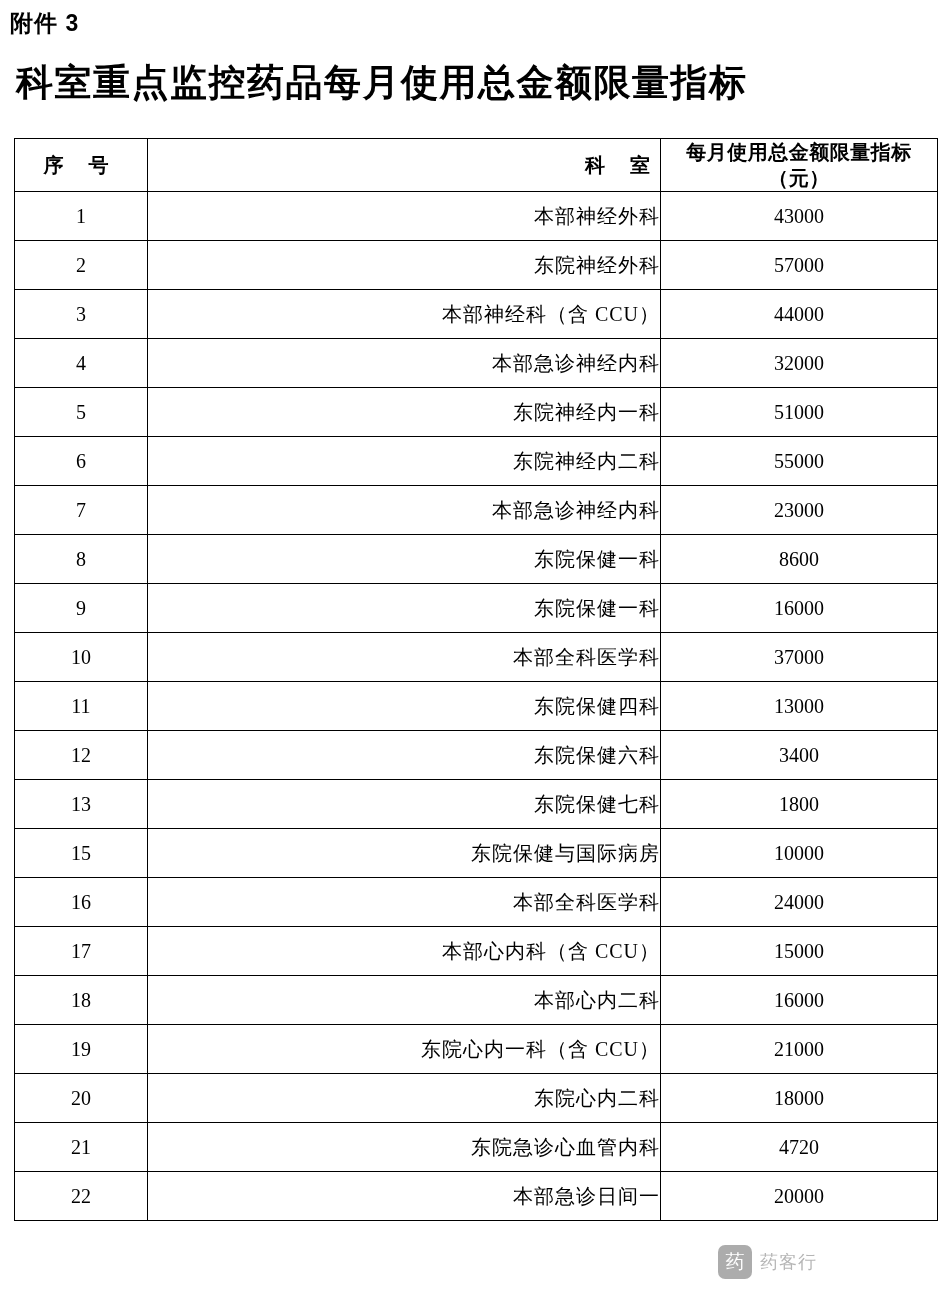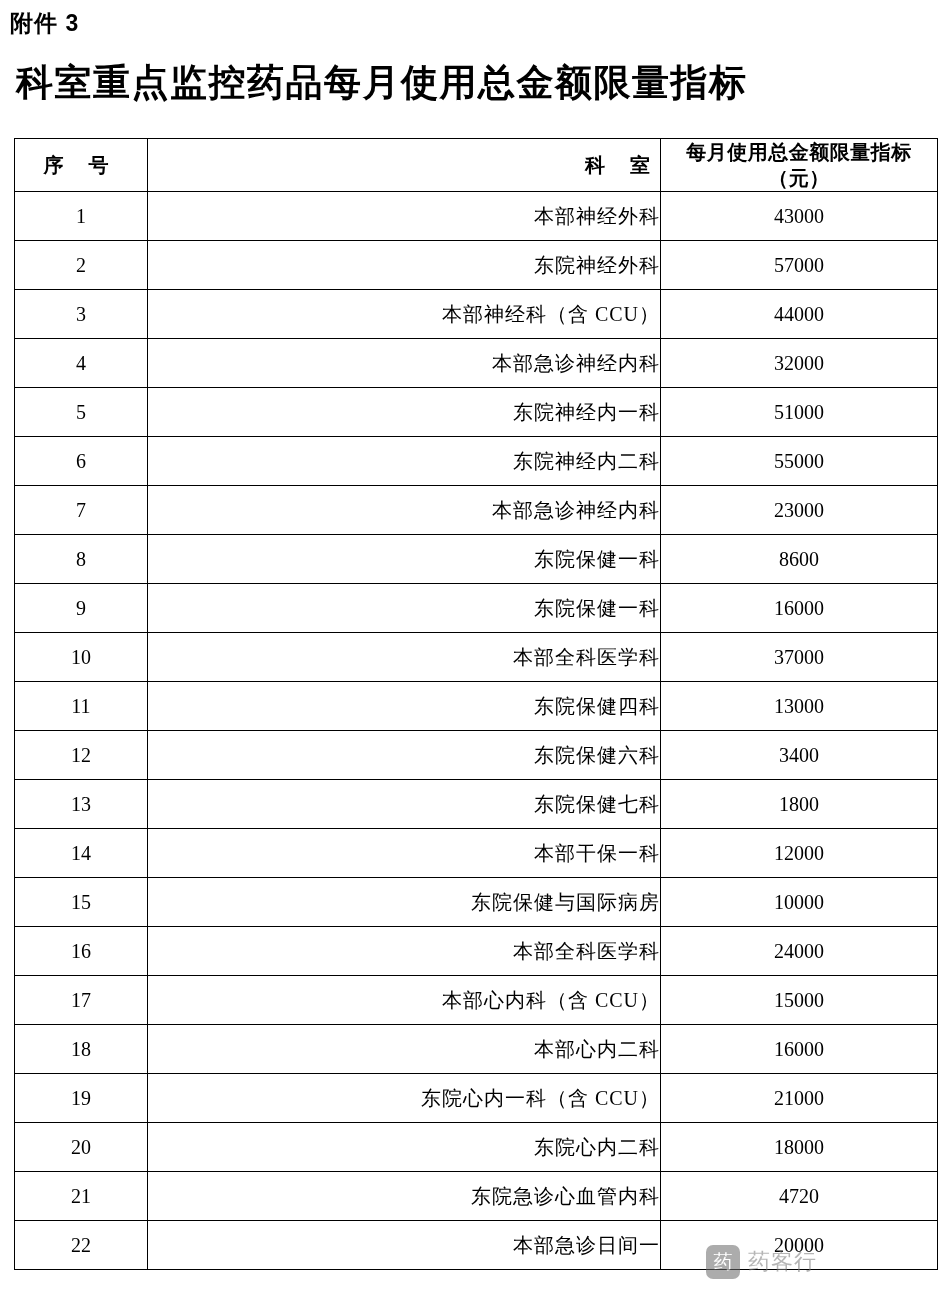--- a/index.html
+++ b/index.html
@@ -105,21 +105,21 @@
     border-radius: 7px;
     background: #6a6a6a;
     color: #ffffff;
     font-size: 19px;
     line-height: 34px;
     text-align: center;
     font-family: "Liberation Sans", "DejaVu Sans", sans-serif;
   }
   .wm-text {
     font-family: "Liberation Sans", "DejaVu Sans", sans-serif;
-    font-size: 22px;
+    font-size: 18px;
     color: #7a7a7a;
     letter-spacing: 1px;
   }
 </style>
 </head>
 <body>
 
 <div class="page">
 
   <div class="attachment-label">附件 3</div>
@@ -199,25 +199,20 @@
           <td class="c-no">12</td>
           <td class="c-dept">东院保健六科</td>
           <td class="c-amt">3400</td>
         </tr>
         <tr>
           <td class="c-no">13</td>
           <td class="c-dept">东院保健七科</td>
           <td class="c-amt">1800</td>
         </tr>
         <tr>
-          <td class="c-no">14</td>
-          <td class="c-dept">本部干保一科</td>
-          <td class="c-amt">12000</td>
-        </tr>
-        <tr>
           <td class="c-no">15</td>
           <td class="c-dept">东院保健与国际病房</td>
           <td class="c-amt">10000</td>
         </tr>
         <tr>
           <td class="c-no">16</td>
           <td class="c-dept">本部全科医学科</td>
           <td class="c-amt">24000</td>
         </tr>
         <tr>

